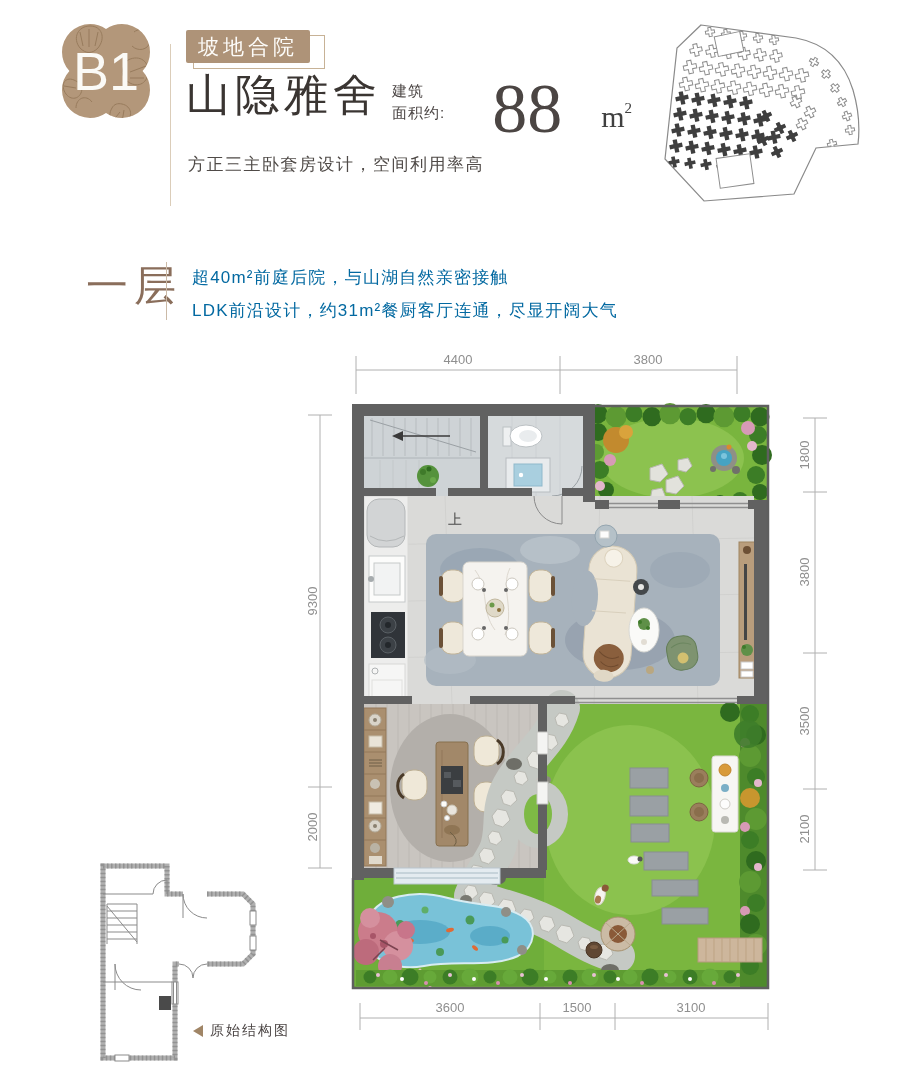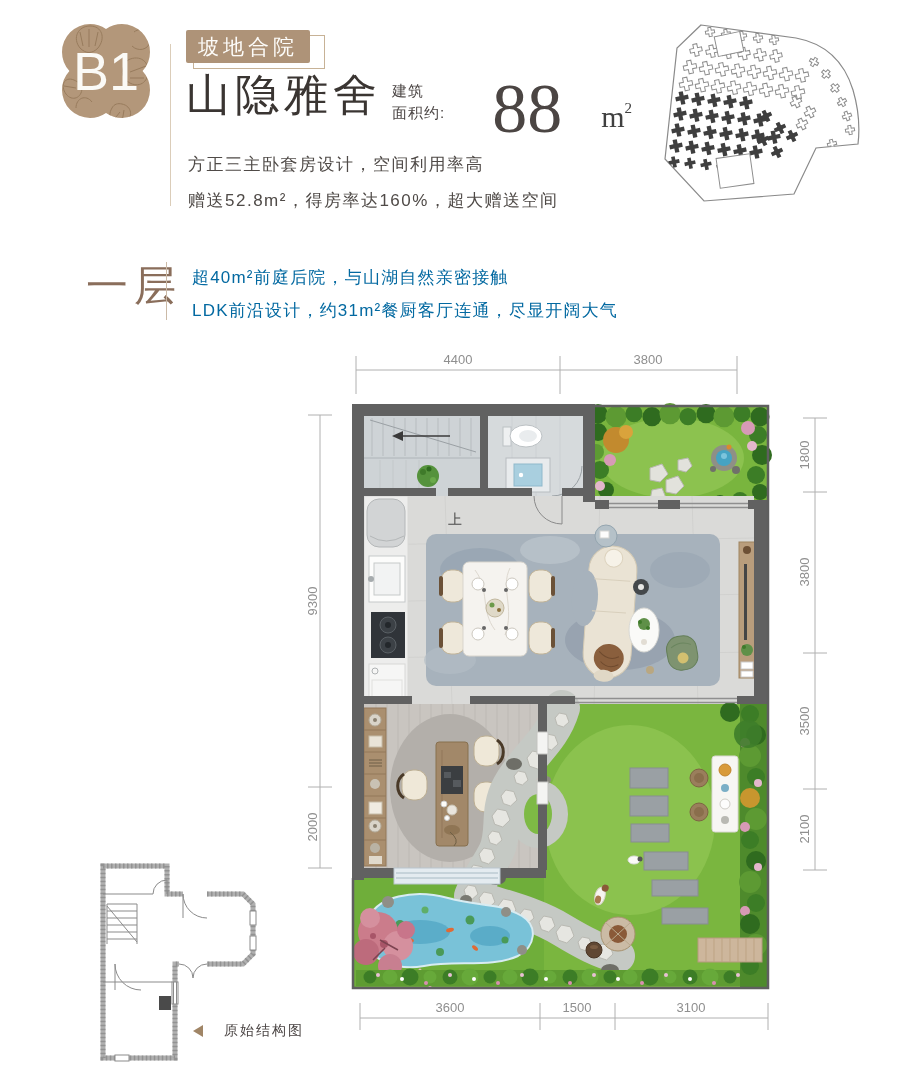--- a/index.html
+++ b/index.html
@@ -18,21 +18,21 @@
   .area-num{font-family:"Liberation Serif",serif;font-size:70px;line-height:.82;
             color:#4b4543;margin:0 2px 0 10px;}
   .area-unit{font-family:"Liberation Serif",serif;font-size:30px;color:#404040;margin-top:20px;}
   .area-unit .sup{font-size:15px;vertical-align:14px;}
   .desc{font-size:17px;color:#4f4a47;letter-spacing:1.5px;}
   
   .floor-label{font-family:"Liberation Serif",serif;font-size:42px;color:#8a6e5b;letter-spacing:6px;}
   .sec-div{width:1px;background:#cbbaa7;}
   .feat{font-size:17px;color:#0369a1;letter-spacing:1.2px;}
   .plan-caption{font-size:16px;color:#4a4443;letter-spacing:3px;text-align:center;}
-  .struct-caption{font-size:14px;color:#4a4443;letter-spacing:2px;display:flex;align-items:center;gap:21px;}
+  .struct-caption{font-size:14px;color:#4a4443;letter-spacing:2px;display:flex;align-items:center;gap:7px;}
   .tri-left{width:0;height:0;border-top:6px solid transparent;border-bottom:6px solid transparent;
             border-right:10px solid #a08566;display:inline-block;}
   svg text{font-family:"Liberation Sans",sans-serif;}
   .dim{fill:#8f8f8f;font-size:13px;}
   .dimline{stroke:#b0b0b0;stroke-width:1;}
 </style>
 </head>
 <body>
 
 <div class="page">
@@ -75,21 +75,20 @@
   <div class="abs area" style="left:392px;top:80px;">
     <div class="area-label">
       <div>建筑</div>
       <div>面积约:</div>
     </div>
     <div class="area-num">88</div>
     <div class="area-unit"><span>m</span><span class="sup">2</span></div>
   </div>
 
   <div class="abs desc" style="left:188px;top:153px;">方正三主卧套房设计，空间利用率高</div>
-  <div class="abs desc" style="left:188px;top:189px;">赠送52.8m²，得房率达160%，超大赠送空间</div>
 
   <svg class="abs" style="left:646px;top:10px;" width="259" height="202" viewBox="0 0 259 202" id="siteplan">
     <defs>
       <clipPath id="sp-clip">
         <path d="M 55,15 L 150,28 C 182,34 199,54 207,80 C 212,97 214,117 212,134 L 170,138 L 148,184 L 58,191 L 19,149 L 31,38 Z"></path>
       </clipPath>
     </defs>
     <path d="M 55,15 L 150,28 C 182,34 199,54 207,80 C 212,97 214,117 212,134 L 170,138 L 148,184 L 58,191 L 19,149 L 31,38 Z" fill="#ffffff" stroke="#8a8a8a" stroke-width="1.2"></path>
     <g id="siteplan-buildings" clip-path="url(#sp-clip)">
         <path d="M-1.5,-4.5h3v3h3v3h-3v3h-3v-3h-3v-3h3z" transform="translate(64,22) rotate(-10)" fill="#ffffff" stroke="#8d8d8d" stroke-width="1"></path>

